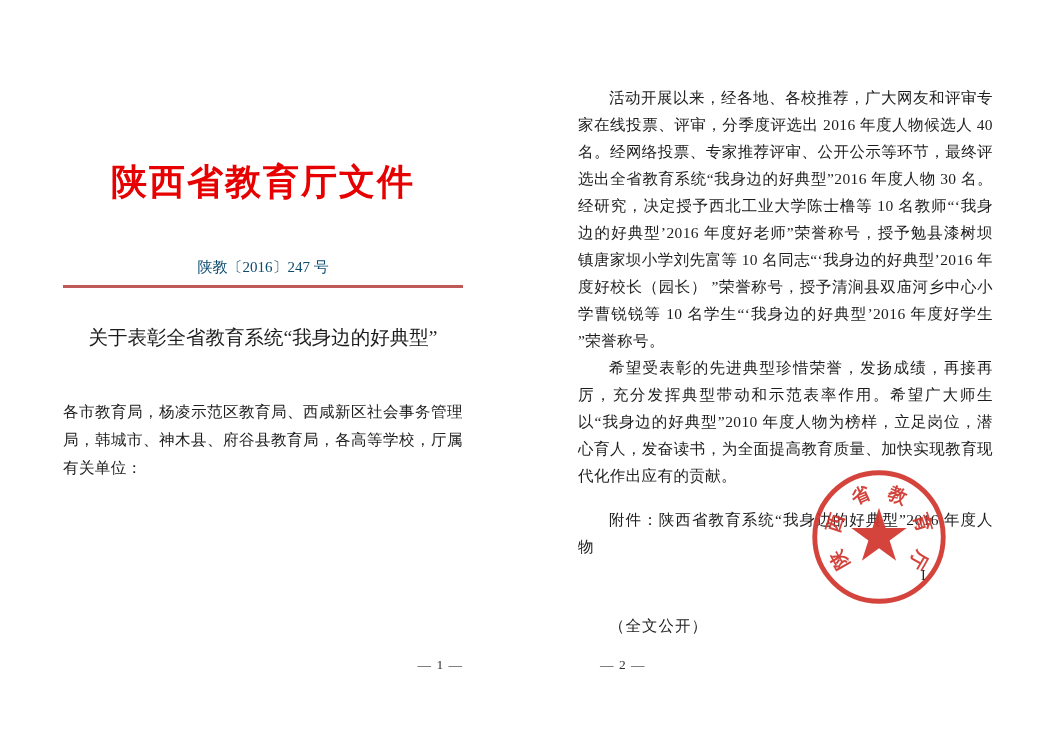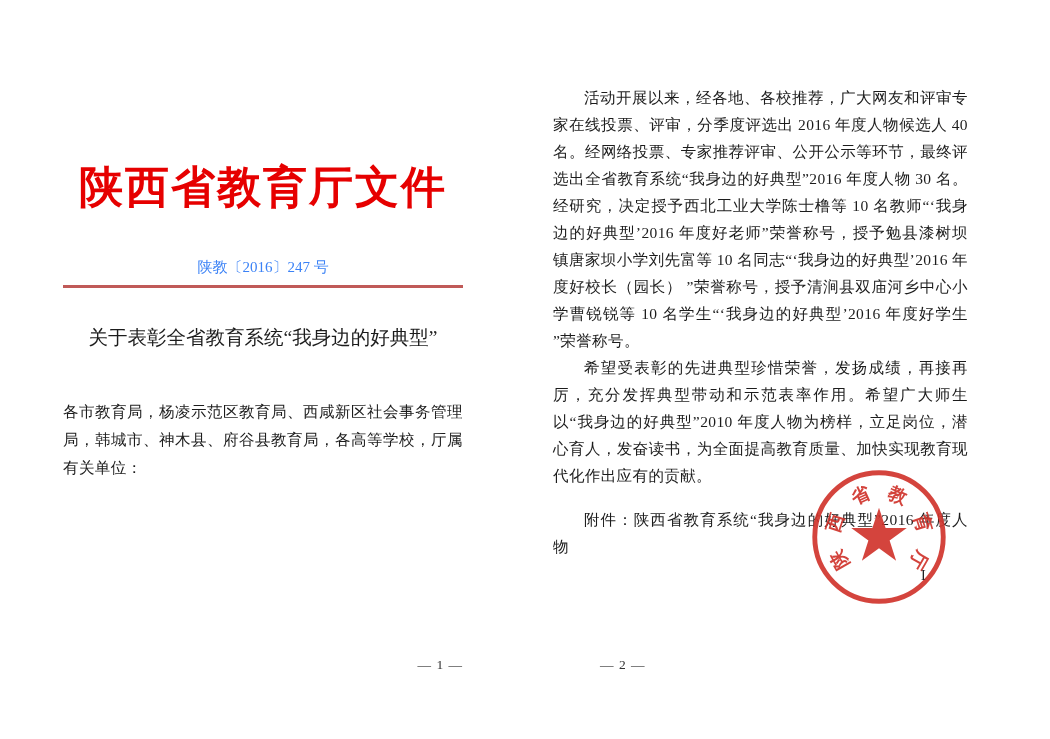--- a/index.html
+++ b/index.html
@@ -14,42 +14,42 @@
     font-family: "Liberation Serif", "DejaVu Serif", serif;
     color: var(--text-black, #1c1c1c);
     overflow: hidden;
   }
   .page {
     position: absolute;
     top: 0;
     height: 739px;
   }
   #page-left  { left: 63px;  width: 400px; }
-  #page-right { left: 553px; width: 415px; }
+  #page-right { left: 578px; width: 415px; }
 
   .doc-header {
     position: absolute;
     top: 158px;
     left: 0;
     width: 100%;
     text-align: center;
-    font-size: 44px;
+    font-size: 36px;
     font-weight: bold;
     letter-spacing: 2px;
     color: var(--header-red, #e60000);
     white-space: nowrap;
   }
   .doc-number {
     position: absolute;
     top: 258px;
     left: 0;
     width: 100%;
     text-align: center;
     font-size: 15px;
-    color: #3b82f6;
+    color: #0c4a6e;
   }
   .red-rule {
     position: absolute;
     top: 285px;
     left: 0;
     width: 100%;
     height: 3px;
     background: var(--rule-red, #c05a58);
   }
   .doc-title {
@@ -138,20 +138,21 @@
   </div>
 </div>
 
 <div class="page" id="page-right">
   <div class="body-text" id="right-body">
     <p class="para">活动开展以来，经各地、各校推荐，广大网友和评审专家在线投票、评审，分季度评选出 2016 年度人物候选人 40 名。经网络投票、专家推荐评审、公开公示等环节，最终评选出全省教育系统“我身边的好典型”2016 年度人物 30 名。经研究，决定授予西北工业大学陈士橹等 10 名教师“‘我身边的好典型’2016 年度好老师”荣誉称号，授予勉县漆树坝镇唐家坝小学刘先富等 10 名同志“‘我身边的好典型’2016 年度好校长（园长） ”荣誉称号，授予清涧县双庙河乡中心小学曹锐锐等 10 名学生“‘我身边的好典型’2016 年度好学生 ”荣誉称号。</p>
     <p class="para">希望受表彰的先进典型珍惜荣誉，发扬成绩，再接再厉，充分发挥典型带动和示范表率作用。希望广大师生以“我身边的好典型”2010 年度人物为榜样，立足岗位，潜心育人，发奋读书，为全面提高教育质量、加快实现教育现代化作出应有的贡献。</p>
     <p class="attachment-line">附件：陕西省教育系统“我身边的好典型”2016 年度人物</p>
   </div>
 
+  <div class="public-note">（全文公开）</div>
 </div>
 
 <svg class="seal" viewBox="0 0 150 150">
   <circle cx="75" cy="75" r="66" fill="none" stroke="#d0342c" stroke-width="5" opacity="0.92"></circle>
   <polygon fill="#d0342c" opacity="0.92" points="75,45 81.8,65.7 103.5,65.7 85.9,78.6 92.6,99.3 75,86.5 57.4,99.3 64.1,78.6 46.5,65.7 68.2,65.7"></polygon>
   <g font-size="19" font-weight="bold" fill="#d0342c" opacity="0.92" font-family="Liberation Serif, serif" text-anchor="middle">
     <text transform="translate(34.3,98.5) rotate(-120)" dominant-baseline="central">陕</text>
     <text transform="translate(30.3,60.5) rotate(-72)" dominant-baseline="central">西</text>
     <text transform="translate(55.9,32.3) rotate(-24)" dominant-baseline="central">省</text>
     <text transform="translate(94.1,32.3) rotate(24)" dominant-baseline="central">教</text>

